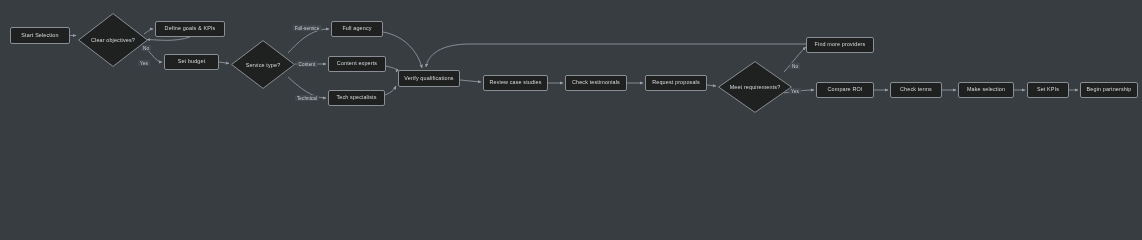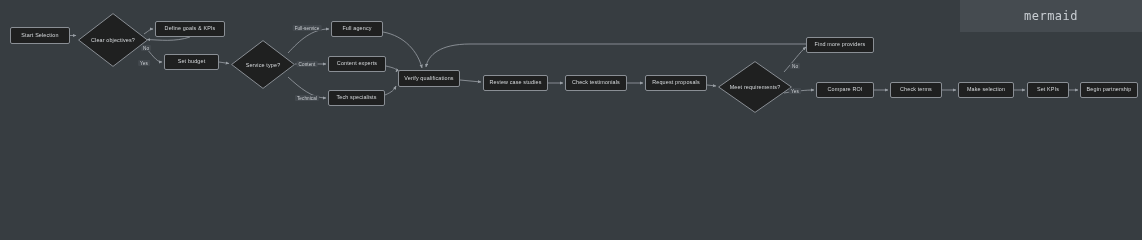--- a/index.html
+++ b/index.html
@@ -220,17 +220,14 @@
   </div>
 
   <div class="edge-label" style="left:146px;top:48px;">No</div>
   <div class="edge-label" style="left:144px;top:63px;">Yes</div>
   <div class="edge-label" style="left:307px;top:28px;">Full-service</div>
   <div class="edge-label" style="left:307px;top:64px;">Content</div>
   <div class="edge-label" style="left:307px;top:98px;">Technical</div>
   <div class="edge-label" style="left:795px;top:66px;">No</div>
   <div class="edge-label" style="left:795px;top:91px;">Yes</div>
 
-  <div class="watermark">
-    <span>mermaid</span>
-  </div>
 
 </div>
 
 </body></html>

